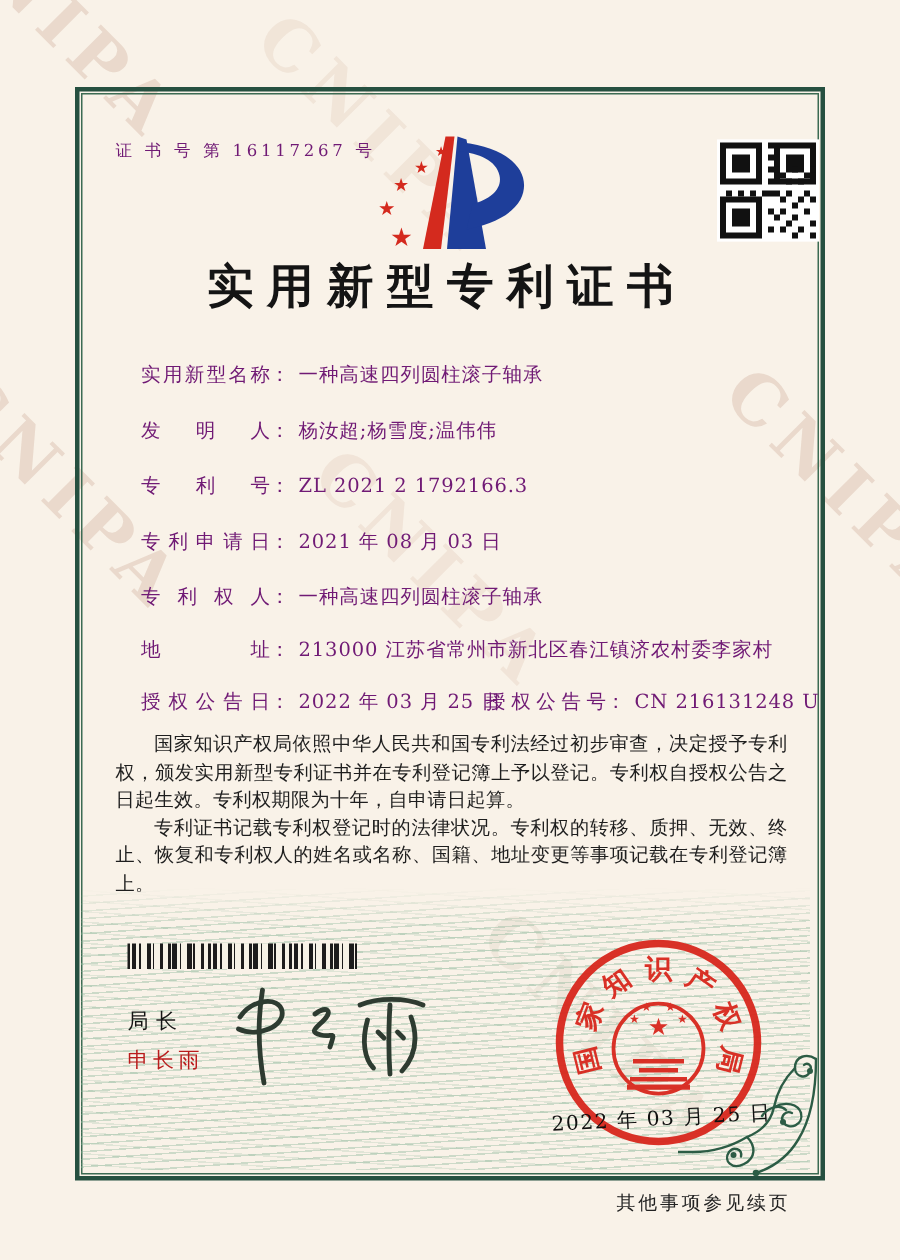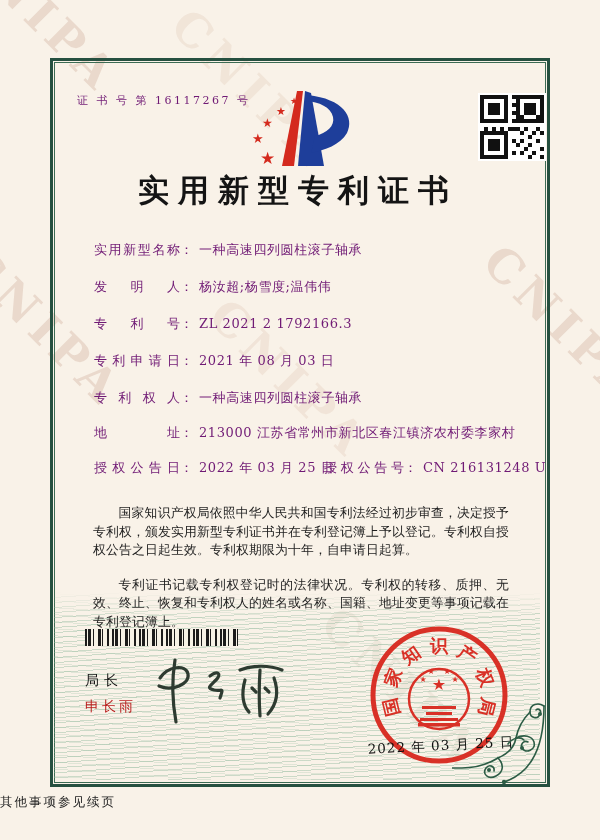--- a/index.html
+++ b/index.html
@@ -44,41 +44,41 @@
           vertical-align:top;letter-spacing:0;}
   .fcolon{display:inline-block;margin-right:6px;}
   .fvalue{letter-spacing:0.6px;}
   .r1{top:241px;} .r2{top:278px;} .r3{top:315px;} .r4{top:352px;}
   .r5{top:389px;} .r6{top:424px;} .r7{top:459px;}
   .fgroup2{position:absolute;left:230px;top:0;white-space:nowrap;}
   .flabel2{display:inline-block;width:80px;text-align:justify;text-align-last:justify;}
 
   .body-text{position:absolute;left:77px;top:488px;width:448px;font-size:12.8px;
              line-height:18.6px;color:#1e1e1e;text-align:justify;letter-spacing:0.2px;}
-  .body-text p{margin:16px;text-indent:2em;}
+  .body-text p{margin:0;text-indent:2em;}
 
   .barcode{position:absolute;left:85px;top:629px;width:153px;height:17px;
     background:repeating-linear-gradient(90deg,
       #1c1c1c 0 2px,#f6f2e6 2px 3px,#1c1c1c 3px 6px,#f6f2e6 6px 8px,
       #1c1c1c 8px 9px,#f6f2e6 9px 13px,#1c1c1c 13px 16px,#f6f2e6 16px 17px,
       #1c1c1c 17px 18px,#f6f2e6 18px 22px,#1c1c1c 22px 24px,#f6f2e6 24px 27px);}
 
   .issuer-title{position:absolute;left:85px;top:672px;font-size:14px;color:#141414;letter-spacing:5px;}
   .issuer-name{position:absolute;left:85px;top:698px;font-size:14px;color:#b91c1c;letter-spacing:3px;}
   .sig{position:absolute;left:146px;top:652px;width:178px;height:80px;}
 
   .seal{position:absolute;left:368px;top:624px;width:142px;height:142px;opacity:0.95;}
   .seal-date{position:absolute;left:356px;top:737px;width:170px;text-align:center;
              font-size:13.5px;color:#101010;letter-spacing:1px;transform:rotate(-3deg);}
 
   .corner-orn{position:absolute;left:452px;top:700px;width:100px;height:92px;}
 
   .page-info{position:absolute;left:0;top:755px;width:600px;text-align:center;
              font-size:12px;color:#222;letter-spacing:1px;}
-  .note{position:absolute;left:0;top:794px;width:527px;text-align:left;
+  .note{position:absolute;left:0;top:794px;width:527px;text-align:right;
         font-size:12.5px;color:#222;letter-spacing:2px;}
 </style>
 </head>
 <body>
 
 <div id="page">
 
   <div class="wm wm1">CNIPA</div>
   <div class="wm wm2">CNIPA</div>
   <div class="wm wm3">CNIPA</div>

